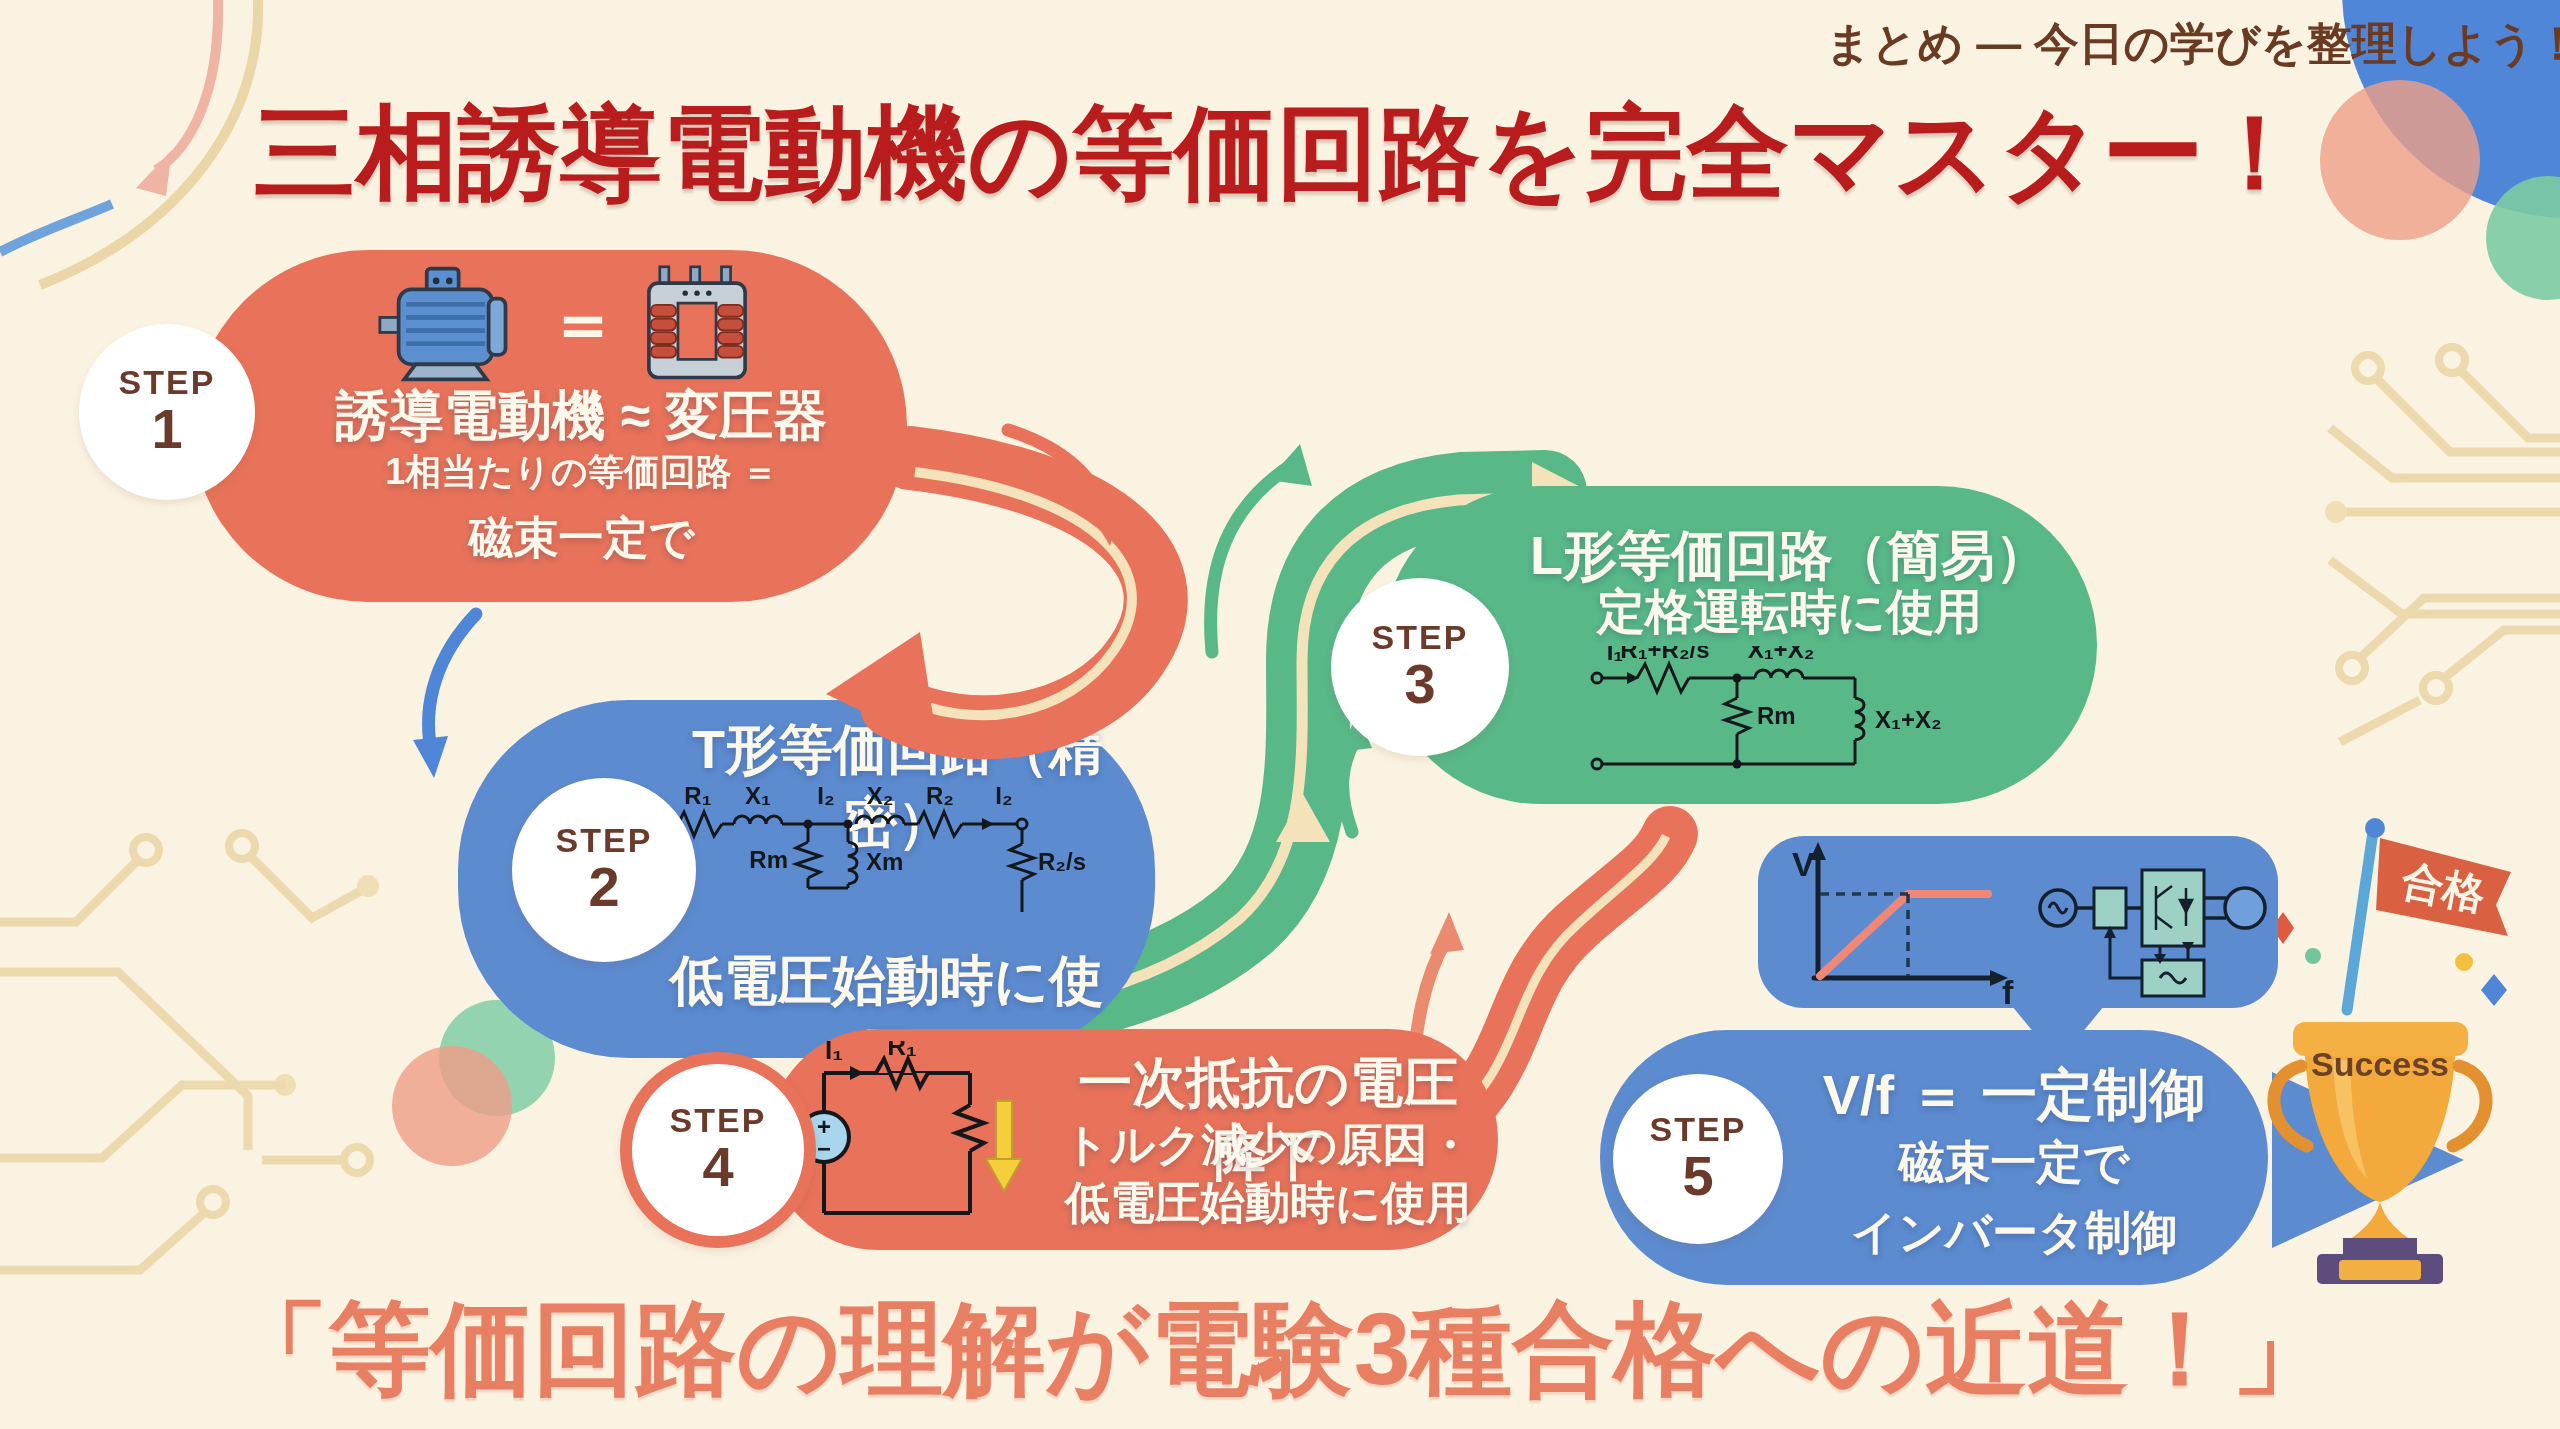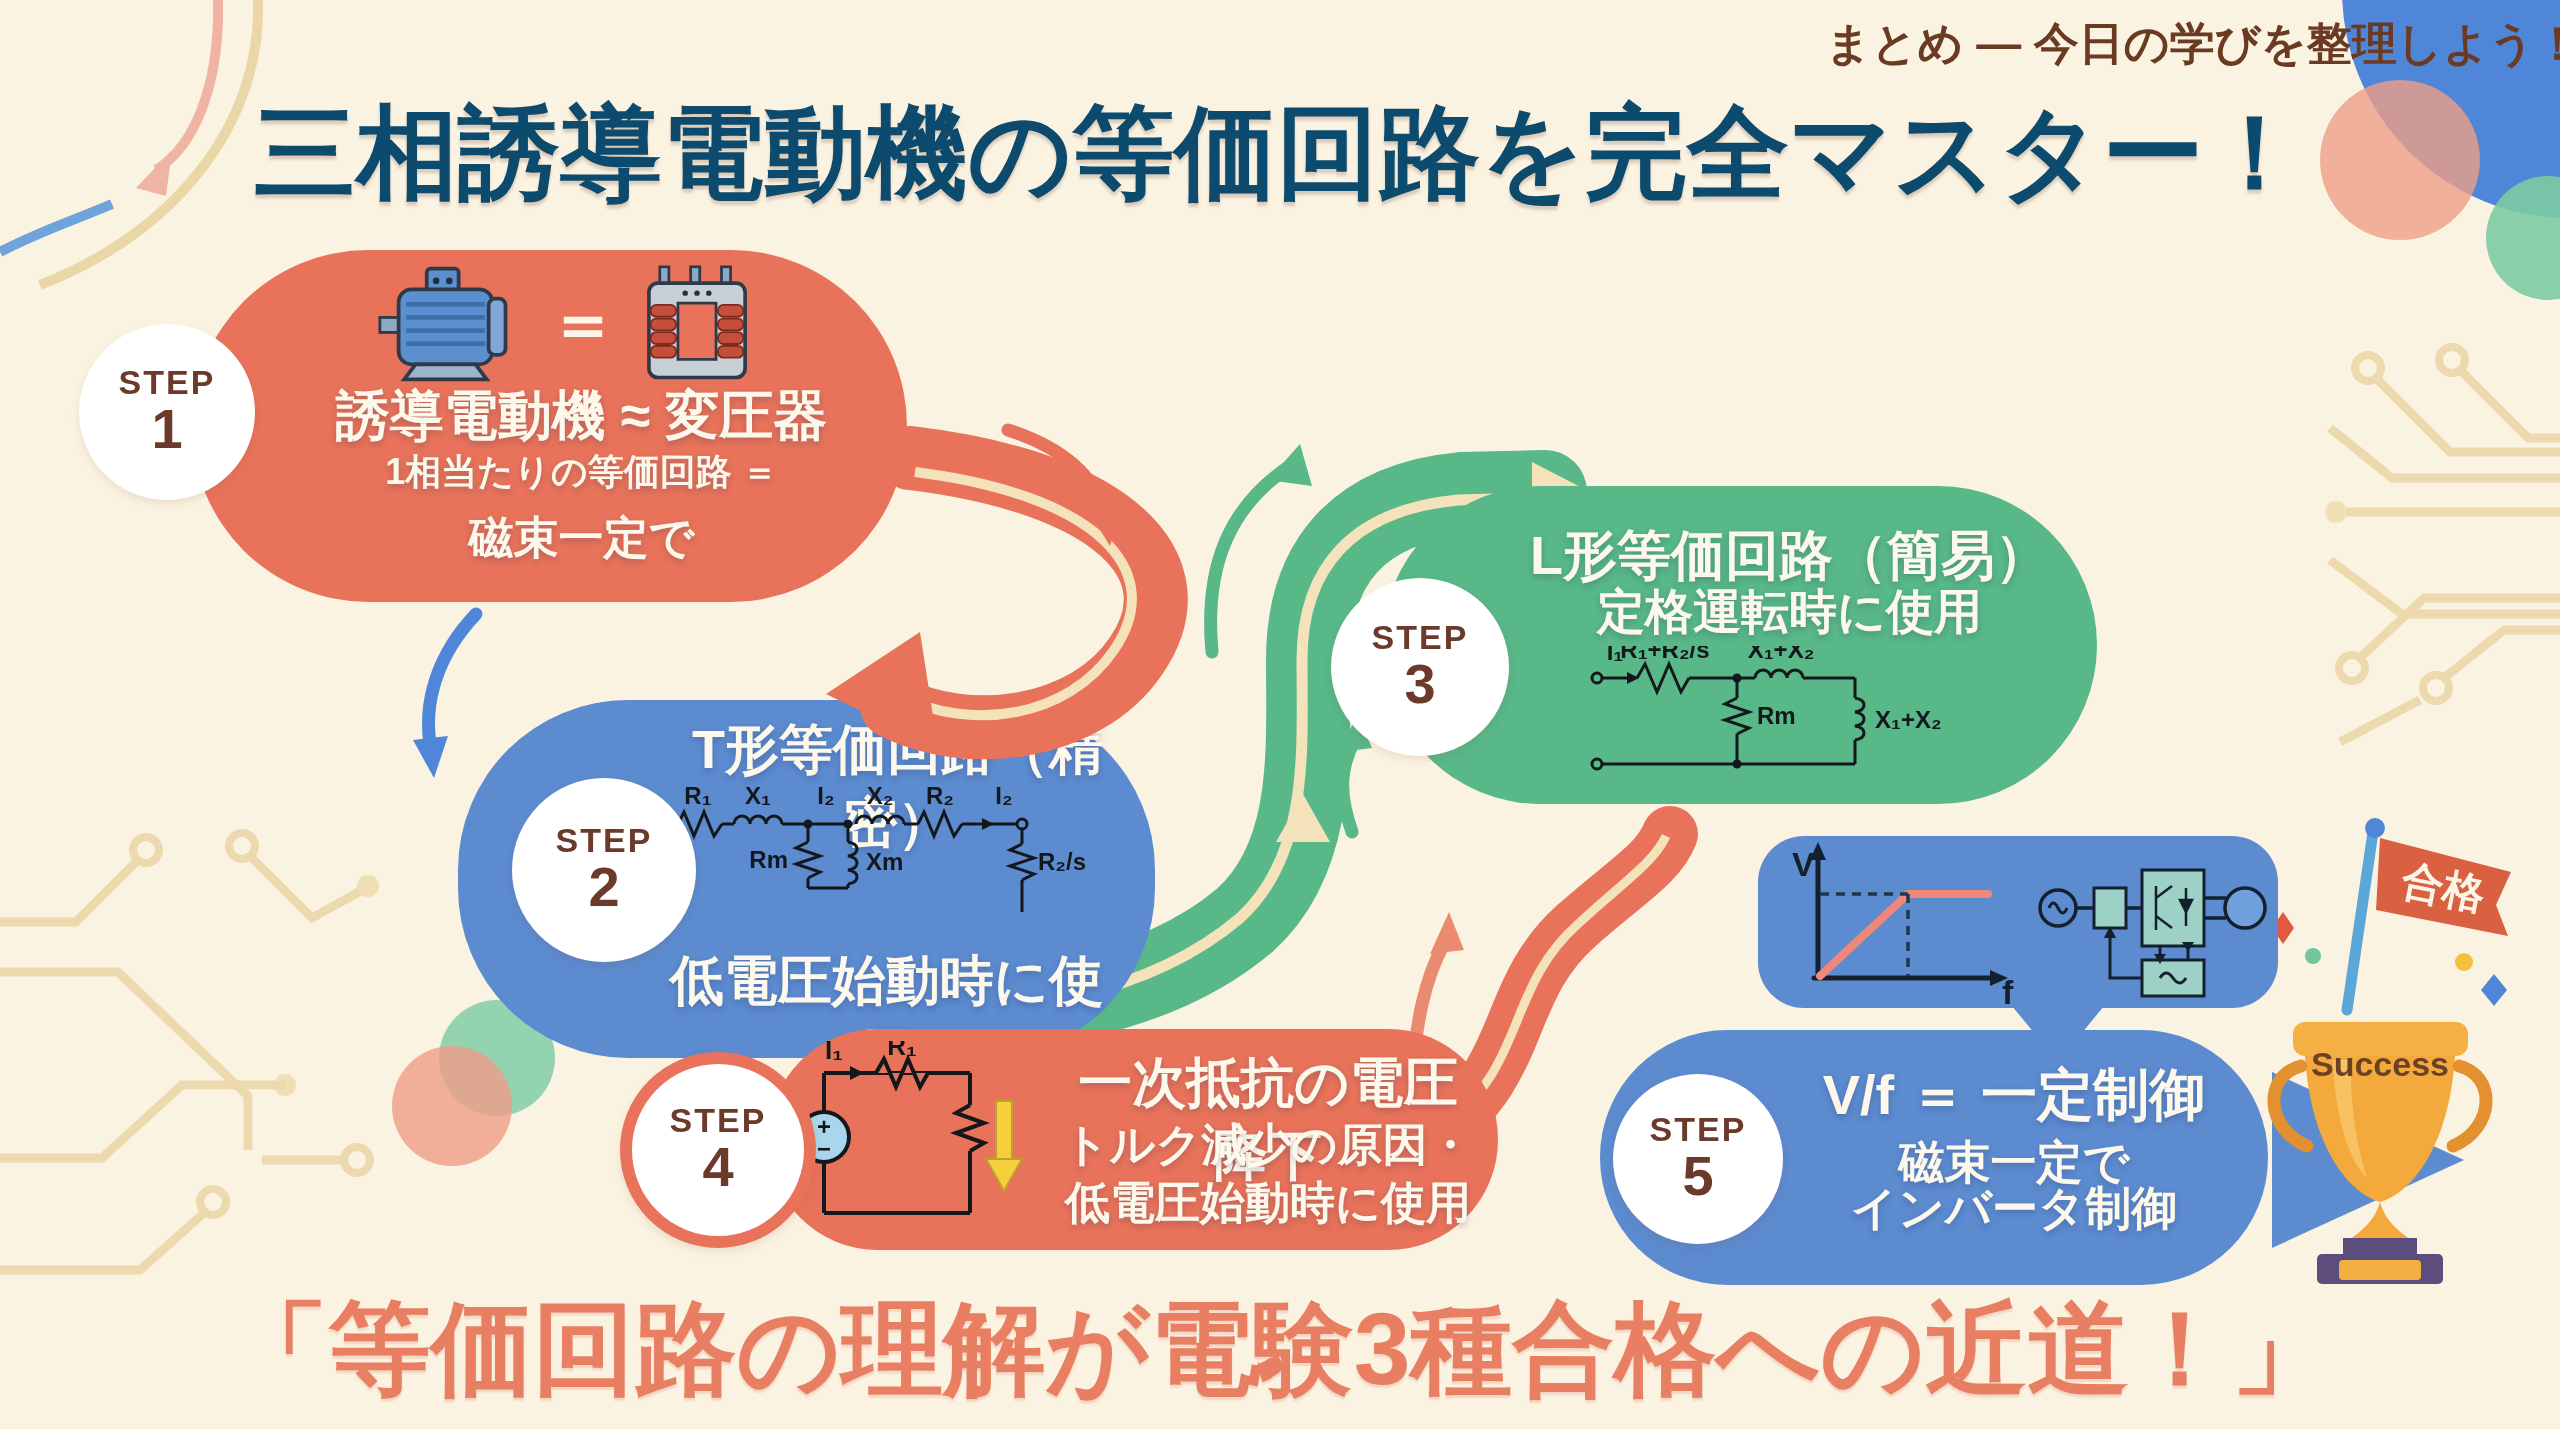--- a/index.html
+++ b/index.html
@@ -27,21 +27,21 @@
   .c1{left:79px;top:324px;width:176px;height:176px;}
   .c2{left:512px;top:778px;width:184px;height:184px;}
   .c3{left:1331px;top:578px;width:178px;height:178px;}
   .c4{left:620px;top:1052px;width:172px;height:172px;border:12px solid #E8735A;}
   .c5{left:1613px;top:1074px;width:170px;height:170px;}
   .wt{position:absolute;color:#FCF8EC;font-weight:bold;text-align:center;
       text-shadow:0 3px 6px rgba(30,40,80,.25);}
   .hdr-sub{position:absolute;z-index:5;left:0;top:14px;width:100%;text-align:right;
       font-size:45px;font-weight:bold;color:#6B3A23;padding-left:20px;}
   .hdr-main{position:absolute;z-index:5;left:0;top:86px;width:100%;text-align:center;
-      font-size:102px;font-weight:bold;color:#0c4a6e;text-shadow:0 4px 3px rgba(93,46,27,.2);}
+      font-size:102px;font-weight:bold;color:#b91c1c;text-shadow:0 4px 3px rgba(93,46,27,.2);}
   .footer{position:absolute;z-index:5;left:0;top:1282px;width:100%;text-align:center;
       font-size:102px;font-weight:bold;color:#E87F63;text-shadow:0 3px 2px rgba(200,90,60,.18);}
   .icons-row{position:absolute;left:185px;top:10px;width:380px;height:128px;
       display:flex;align-items:center;justify-content:center;gap:20px;}
   .equals{font-size:70px;font-weight:bold;color:#FBF6E8;}
   .trophy-svg{position:absolute;z-index:4;left:2255px;top:810px;}
   .bubble-svg{position:absolute;left:0;top:0;}
   .ckt text{font-weight:bold;fill:#14181C;}
 </style>
 </head>
@@ -268,21 +268,21 @@
       <polygon points="196,118 232,118 214,150" fill="#F5CE3B" stroke="#BFA02C" stroke-width="2"></polygon>
     </svg>
     <div class="wt" style="left:290px;right:20px;top:18px;font-size:54px;">一次抵抗の電圧降下</div>
     <div class="wt" style="left:290px;right:20px;top:86px;font-size:45px;">トルク減少の原因・</div>
     <div class="wt" style="left:290px;right:20px;top:144px;font-size:45px;">低電圧始動時に使用</div>
   </div>
 
   <div class="box blue-box s5">
     <div class="wt" style="left:180px;right:20px;top:28px;font-size:56px;">V/f ＝ 一定制御</div>
     <div class="wt" style="left:180px;right:20px;top:102px;font-size:46px;">磁束一定で</div>
-    <div class="wt" style="left:180px;right:20px;top:148px;font-size:46px;">インバータ制御</div>
+    <div class="wt" style="left:180px;right:20px;top:172px;font-size:46px;">インバータ制御</div>
   </div>
 
   <div class="box blue-box bubble">
     <svg class="bubble-svg" width="520" height="172" viewBox="0 0 520 172">
       <g stroke="#15202E" stroke-width="5" fill="none" stroke-linecap="round">
         <line x1="60" y1="142" x2="60" y2="18"></line>
         <line x1="56" y1="142" x2="236" y2="142"></line>
       </g>
       <polygon points="52,24 68,24 60,6" fill="#15202E"></polygon>
       <polygon points="232,134 232,150 250,142" fill="#15202E"></polygon>

